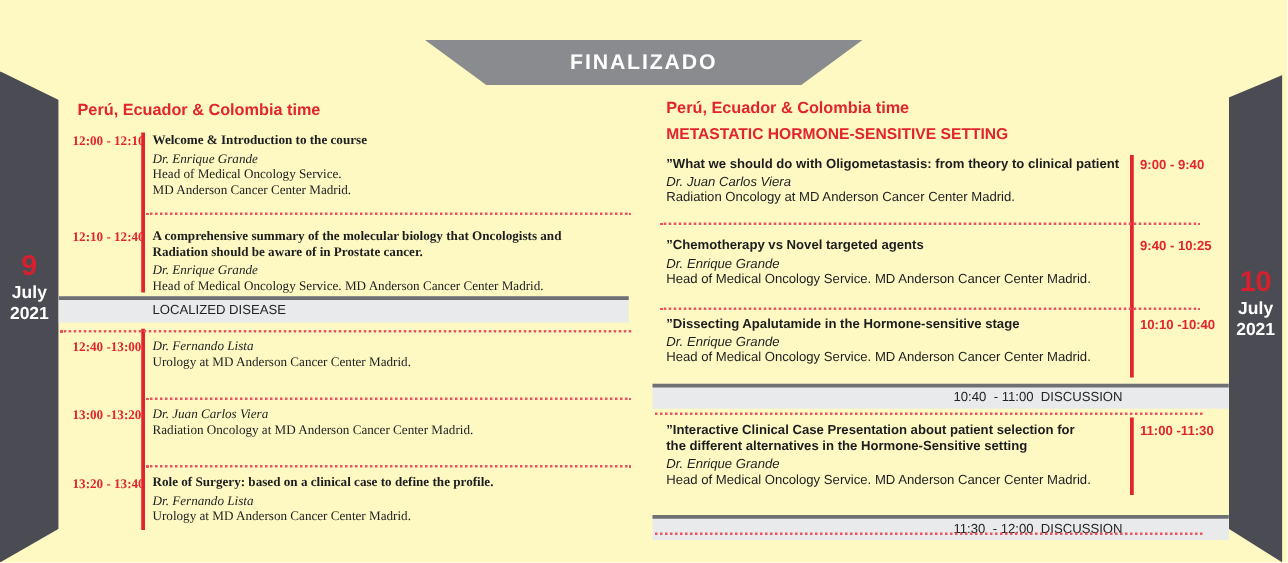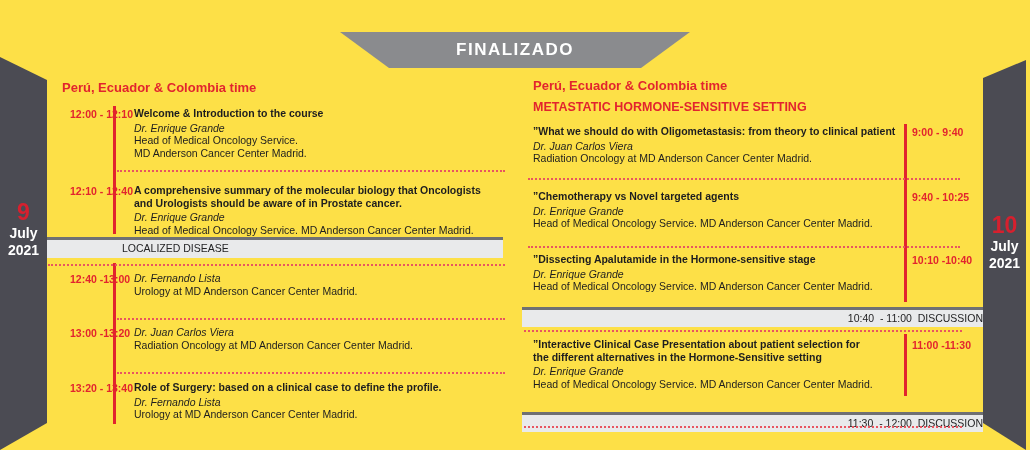--- a/index.html
+++ b/index.html
@@ -1,18 +1,18 @@
 <!DOCTYPE html>
 <html><head>
 <meta charset="utf-8">
 <style>
   * { margin:0; padding:0; box-sizing:border-box; }
   html,body { background:#ffffff; }
   body { font-family:"Liberation Sans","DejaVu Sans",sans-serif; }
-  #stage { position:relative; width:1030px; height:450px; background:#fde047; overflow:hidden; }
+  #stage { position:relative; width:1030px; height:450px; background:#fef9c3; overflow:hidden; }
 
   
   .banner { position:absolute; left:340px; top:32px; width:350px; height:36px;
             background:#8a8b8e; clip-path:polygon(0 0,100% 0,86% 100%,14% 100%);
             color:#ffffff; font-weight:bold; font-size:17px; letter-spacing:1.5px;
             text-align:center; line-height:36px; }
 
   
   .panel { position:absolute; background:#4b4b53; color:#ffffff; text-align:center; }
   .panel-left  { left:0; top:57px; width:47px; height:393px;
@@ -40,36 +40,36 @@
 
   
   .dotted { position:absolute; height:0; border-top:2px dotted #e85560; }
 
   
   .session { position:absolute; }
   .session .time { position:absolute; top:1px; color:#e2242e; font-weight:bold; font-size:10.5px; white-space:nowrap; }
   .session .title   { font-weight:bold; font-size:10.5px; color:#1d1d1f; line-height:12.5px; margin-bottom:2px; }
   .session .speaker { font-style:italic; font-size:10.5px; color:#1d1d1f; line-height:12.5px; }
   .session .line    { font-size:10.5px; color:#1d1d1f; line-height:12.5px; }
-  .lsession { left:70px; }
+  .lsession { left:58px;font-family:Liberation Serif, serif; }
   .lsession .time { left:0; width:52px; }
   .lsession .body { margin-left:64px; width:380px; }
   .lsession .title { max-width:364px; }
   .rsession { left:533px; }
   .rsession .time { left:379px; width:60px; }
   .rsession .body { width:372px; }
   .rsession .title.narrow { max-width:345px; }
 
   
   .gbar { position:absolute; background:#e9eaeb; border-top:3px solid #6f7073;
           font-size:10.5px; color:#232325; }
   .gbar-localized { left:47px; top:237px; width:456px; height:21px;
                     padding-left:75px; line-height:17px; }
   .gbar-disc { left:522px; width:461px; height:20px; text-align:right;
-               line-height:16px; white-space:pre; }
+               padding-right:85px; line-height:16px; white-space:pre; }
   .gbar-disc1 { top:307px; }
   .gbar-disc2 { top:412px; }
 </style>
 </head>
 <body>
 
 <div id="stage">
 
   <div class="banner">FINALIZADO</div>
 
@@ -101,21 +101,21 @@
       <div class="speaker">Dr. Enrique Grande</div>
       <div class="line">Head of Medical Oncology Service.</div>
       <div class="line">MD Anderson Cancer Center Madrid.</div>
     </div>
   </div>
   <div class="dotted" style="left:117px; top:170px; width:388px;"></div>
 
   <div class="session lsession" style="top:184px">
     <div class="time">12:10 - 12:40</div>
     <div class="body">
-      <div class="title">A comprehensive summary of the molecular biology that Oncologists and Urologists should be aware of in Prostate cancer.</div>
+      <div class="title">A comprehensive summary of the molecular biology that Oncologists and Radiation should be aware of in Prostate cancer.</div>
       <div class="speaker">Dr. Enrique Grande</div>
       <div class="line">Head of Medical Oncology Service. MD Anderson Cancer Center Madrid.</div>
     </div>
   </div>
 
   <div class="gbar gbar-localized">LOCALIZED DISEASE</div>
   <div class="dotted" style="left:48px; top:264px; width:457px;"></div>
 
   <div class="session lsession" style="top:272px">
     <div class="time">12:40 -13:00</div>

